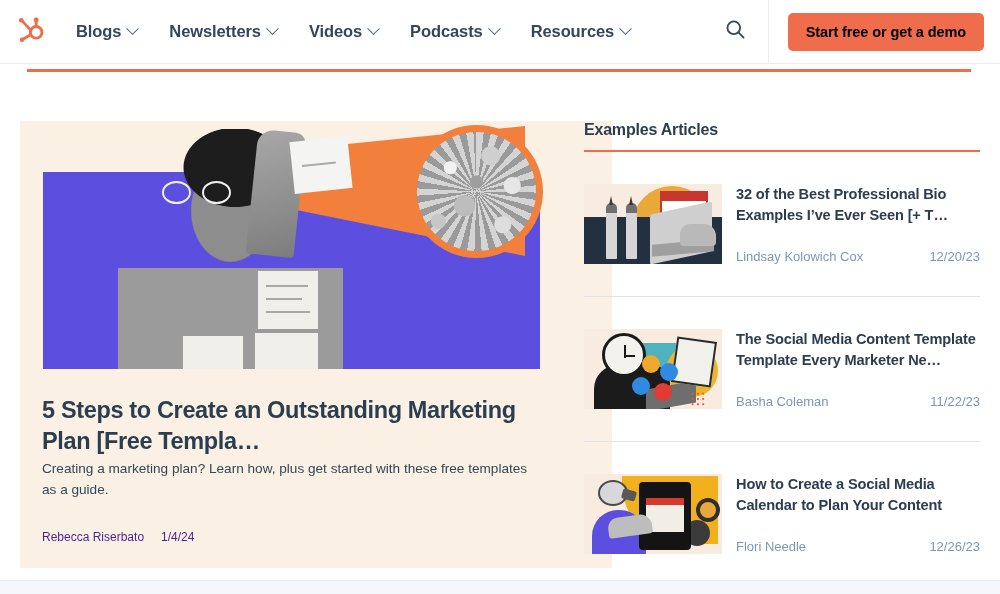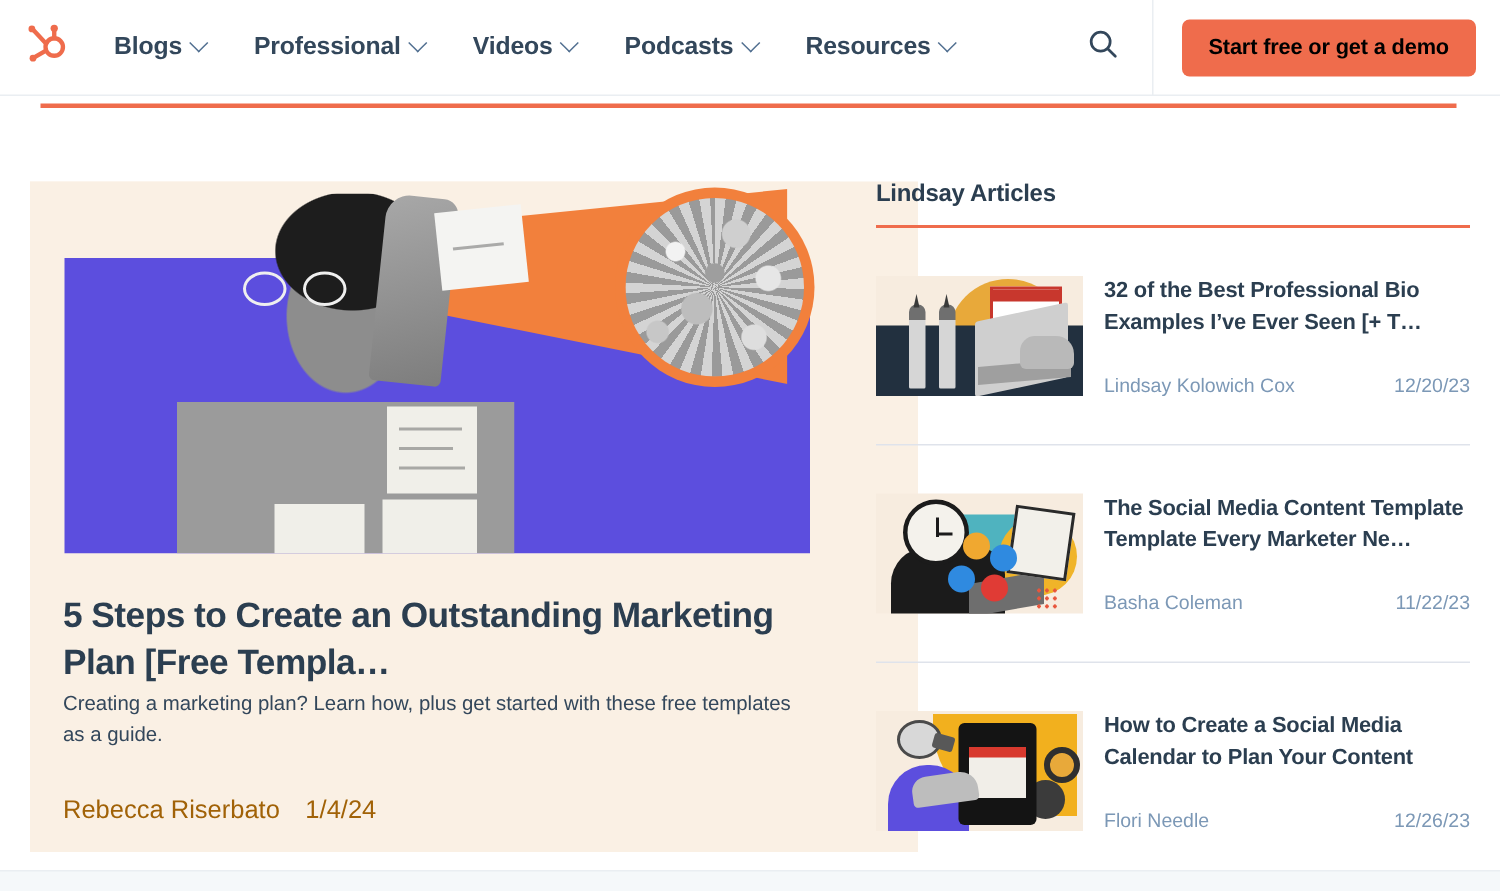--- a/index.html
+++ b/index.html
@@ -241,22 +241,22 @@
     font-size: 13.6px;
     line-height: 1.58;
     color: #33475b;
     max-width: 492px;
   }
   .feature-meta {
     margin-top: 30px;
     display: flex;
     align-items: center;
     gap: 17px;
-    font-size: 17px;
-    color: #a16207;
+    font-size: 12px;
+    color: #4c1d95;
   }
 
   
   .sidebar {
     position: absolute;
     left: 584px; top: 21px;
     width: 396px;
   }
   .sidebar-heading {
     font-size: 16px;
@@ -384,21 +384,21 @@
       </svg>
     </span>
   </div>
 
   <nav class="nav-list">
     <div class="nav-item">
       <span class="nav-item-label">Blogs</span>
       <span class="chev"></span>
     </div>
     <div class="nav-item">
-      <span class="nav-item-label">Professional</span>
+      <span class="nav-item-label">Newsletters</span>
       <span class="chev"></span>
     </div>
     <div class="nav-item">
       <span class="nav-item-label">Videos</span>
       <span class="chev"></span>
     </div>
     <div class="nav-item">
       <span class="nav-item-label">Podcasts</span>
       <span class="chev"></span>
     </div>
@@ -455,21 +455,21 @@
       <h2 class="feature-title">5 Steps to Create an Outstanding Marketing Plan [Free Templa…</h2>
       <p class="feature-desc">Creating a marketing plan? Learn how, plus get started with these free templates as a guide.</p>
       <div class="feature-meta">
         <span>Rebecca Riserbato</span>
         <span>1/4/24</span>
       </div>
     </div>
   </article>
 
   <aside class="sidebar">
-    <h3 class="sidebar-heading">Lindsay Articles</h3>
+    <h3 class="sidebar-heading">Examples Articles</h3>
     <div class="sidebar-rule"></div>
 
     <div class="article">
       <div class="thumb">
         <div class="t1-arc"></div>
         <div class="t1-dark"></div>
         <div class="t1-badge"></div>
         <div class="t1-lap"></div>
         <div class="t1-lapk"></div>
         <div class="t1-hand"></div>

